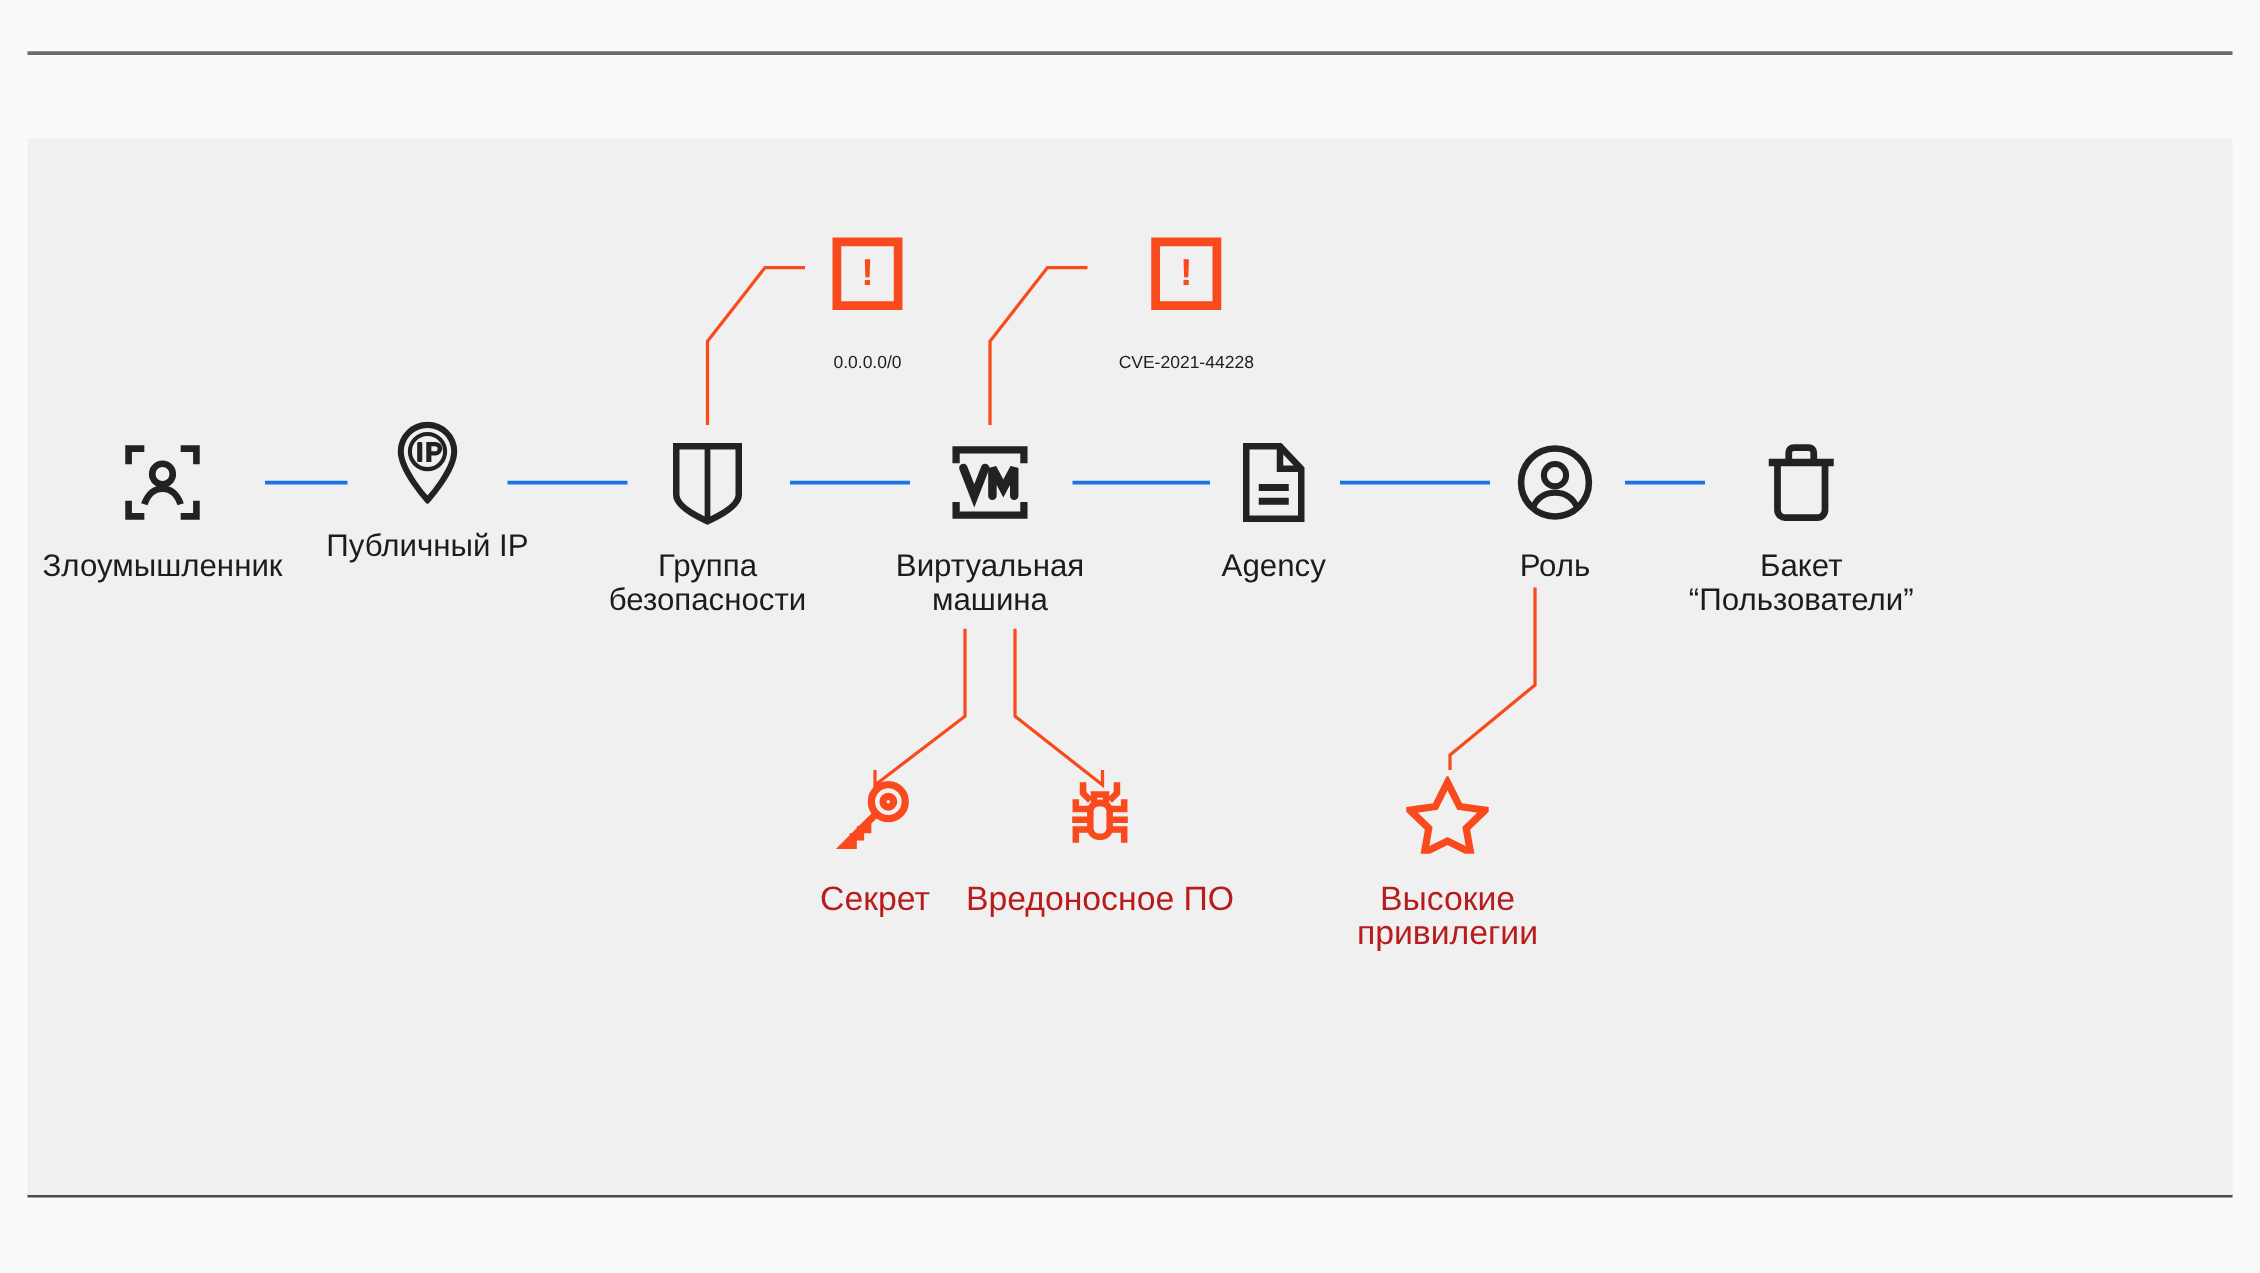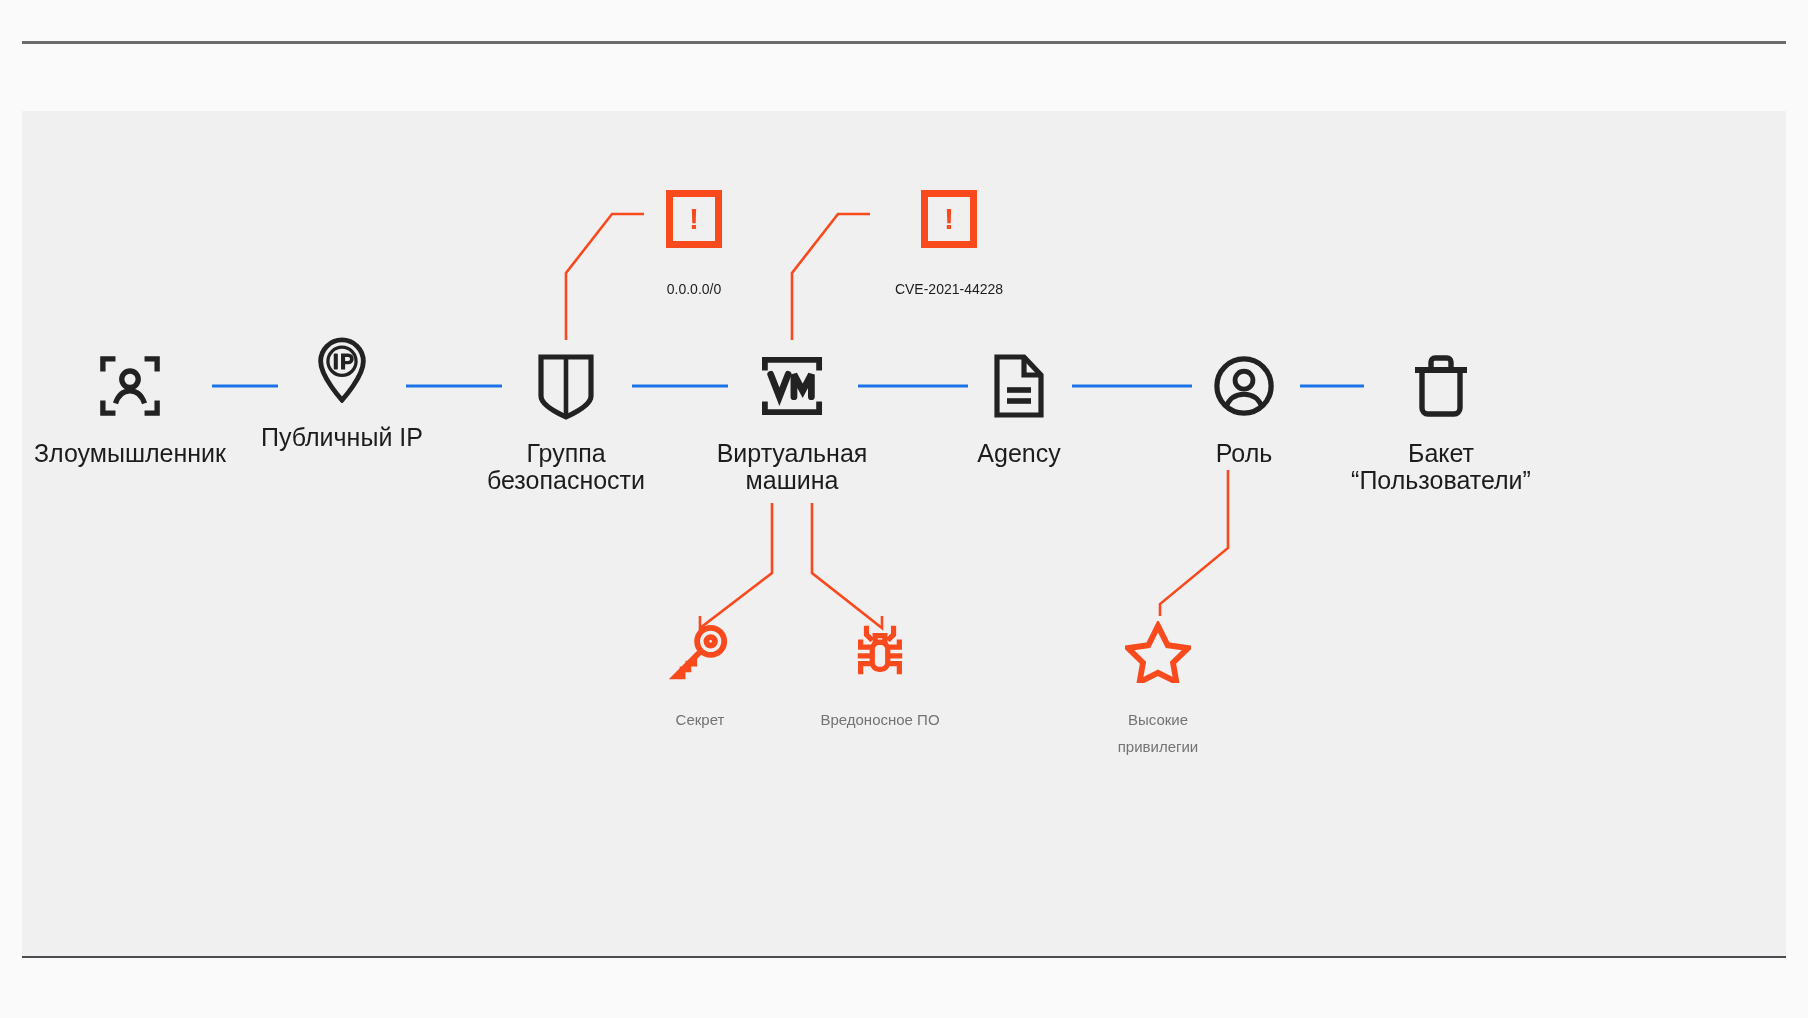--- a/index.html
+++ b/index.html
@@ -77,23 +77,23 @@
     text-align: center;
   }
   .finding .glyph {
     height: 72px;
     display: flex;
     align-items: center;
     justify-content: center;
   }
   .finding .caption {
     margin-top: 18px;
-    font-size: 15px;
+    font-size: 27px;
     line-height: 27px;
-    color: #737373;
+    color: #b91c1c;
     white-space: pre-line;
   }
 
   
   .alert {
     position: absolute;
     width: 230px;
     transform: translateX(-115px);
     text-align: center;
   }

